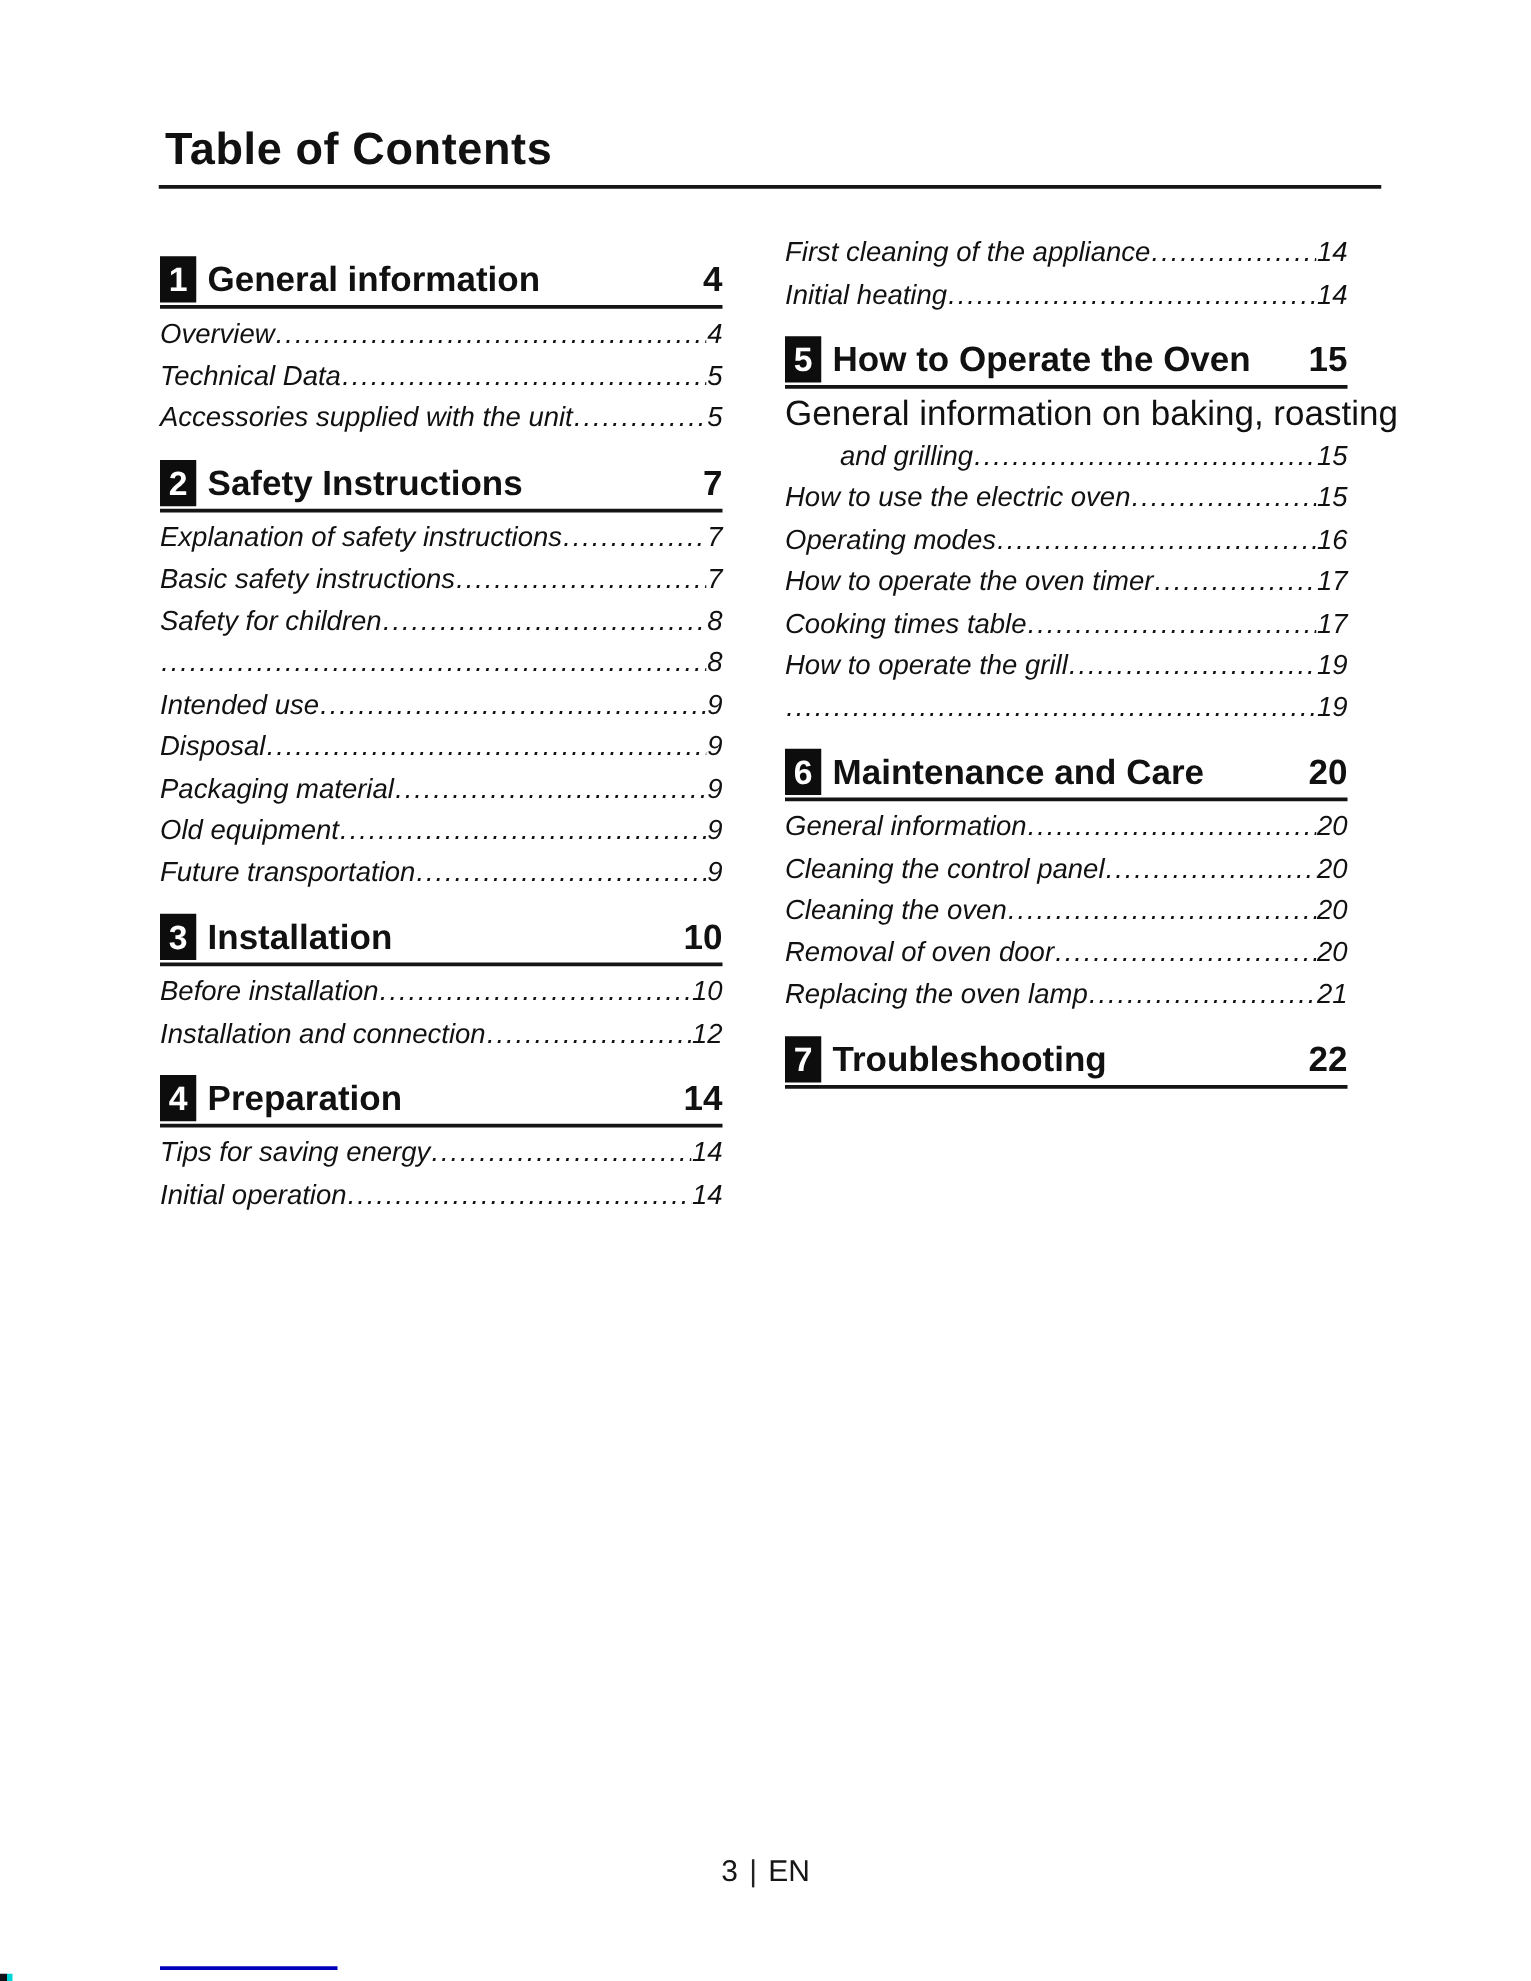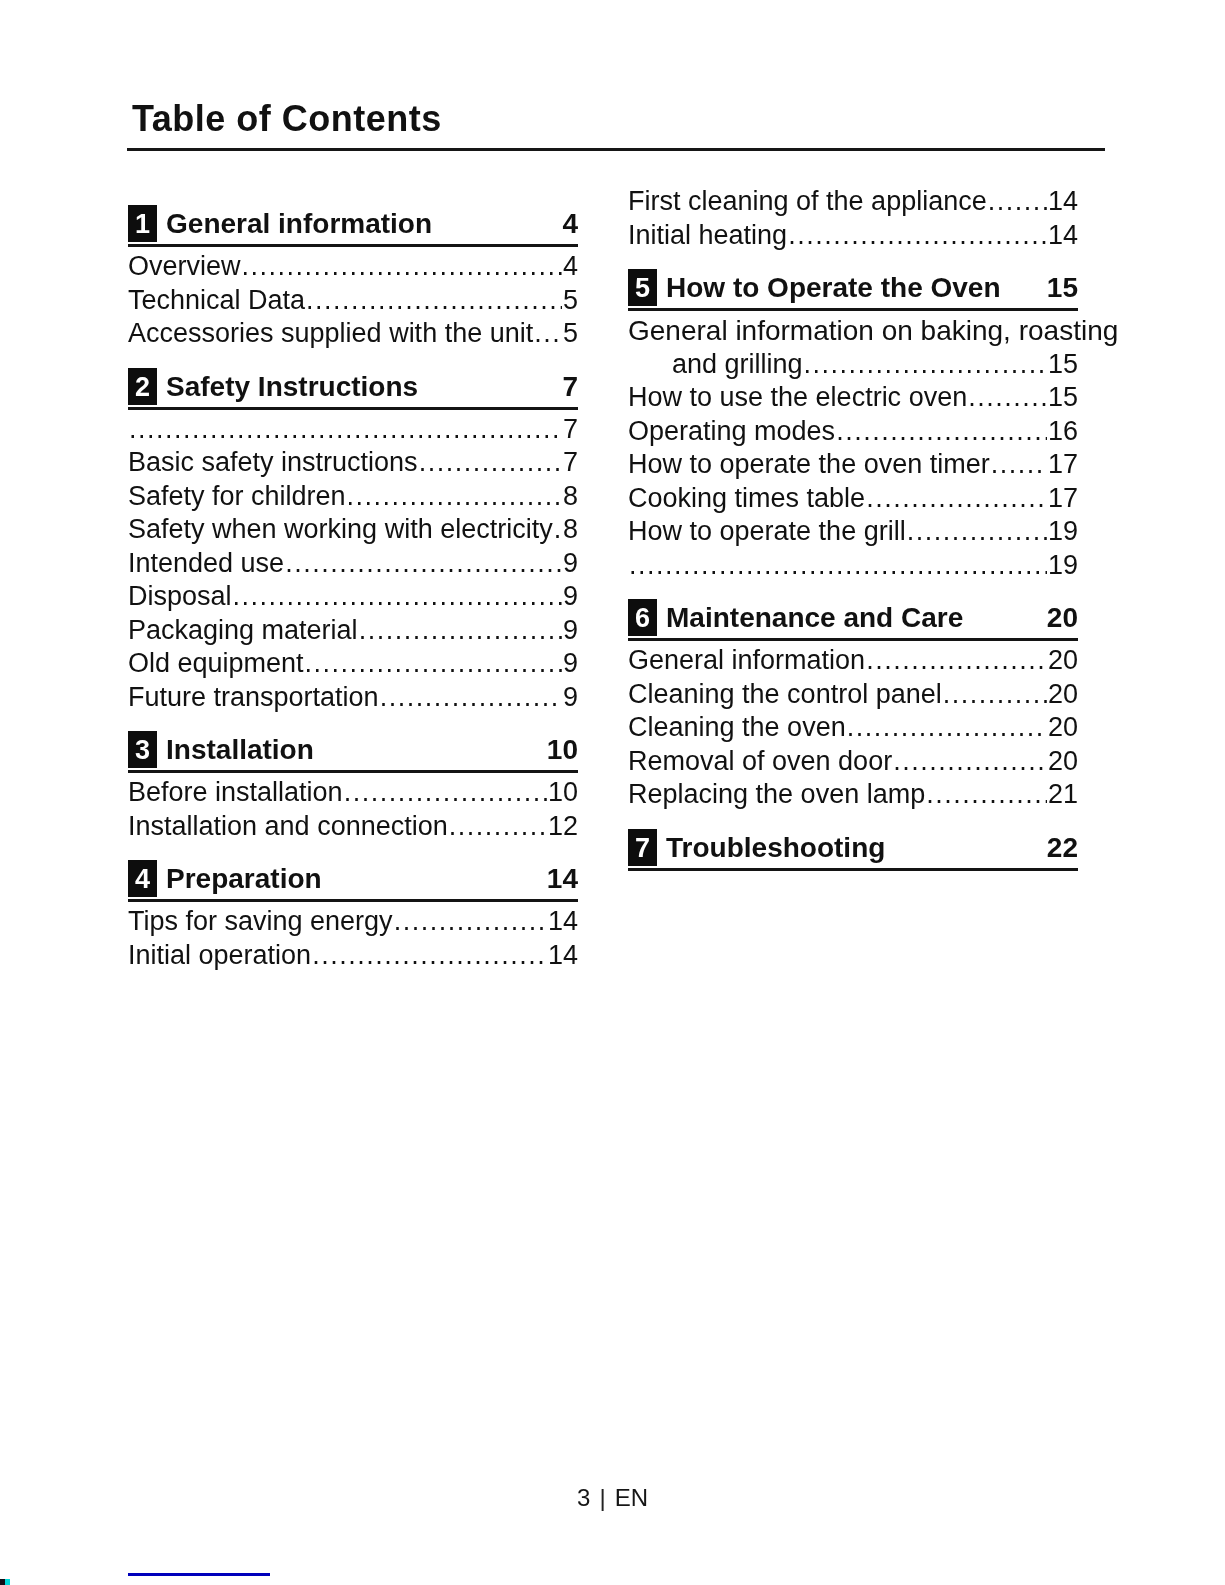--- a/index.html
+++ b/index.html
@@ -38,21 +38,21 @@
   .sec-num {
     background: #0d0d0d; color: #ffffff;
     padding: 1px 7px 0 7px;
     font-size: 27px;
   }
   .sec-title { flex: 1; }
   .sec-page { }
 
   .entry {
     display: flex; align-items: flex-start;
-    font-size: 27px; line-height: 33.5px;
+    font-size: 22px; line-height: 33.5px; font-style: italic;
   }
   .entry-label { white-space: nowrap; }
   .entry-dots {
     flex: 1; overflow: hidden; white-space: nowrap;
     margin: 0 1px;
   }
   .entry-dots::after {
     content: "....................................................................................";
     letter-spacing: 1.5px;
   }
@@ -106,35 +106,35 @@
       <span class="entry-label">Accessories supplied with the unit</span>
       <span class="entry-dots"></span>
       <span class="entry-page">5</span>
     </div>
     <div class="section-head">
       <span class="sec-num">2</span>
       <span class="sec-title">Safety Instructions</span>
       <span class="sec-page">7</span>
     </div>
     <div class="entry">
+      <span class="entry-label">Explanation of safety instructions</span>
       <span class="entry-dots"></span>
       <span class="entry-page">7</span>
     </div>
     <div class="entry">
       <span class="entry-label">Basic safety instructions</span>
       <span class="entry-dots"></span>
       <span class="entry-page">7</span>
     </div>
     <div class="entry">
       <span class="entry-label">Safety for children</span>
       <span class="entry-dots"></span>
       <span class="entry-page">8</span>
     </div>
     <div class="entry">
-      <span class="entry-label">Safety when working with electricity</span>
       <span class="entry-dots"></span>
       <span class="entry-page">8</span>
     </div>
     <div class="entry">
       <span class="entry-label">Intended use</span>
       <span class="entry-dots"></span>
       <span class="entry-page">9</span>
     </div>
     <div class="entry">
       <span class="entry-label">Disposal</span>

